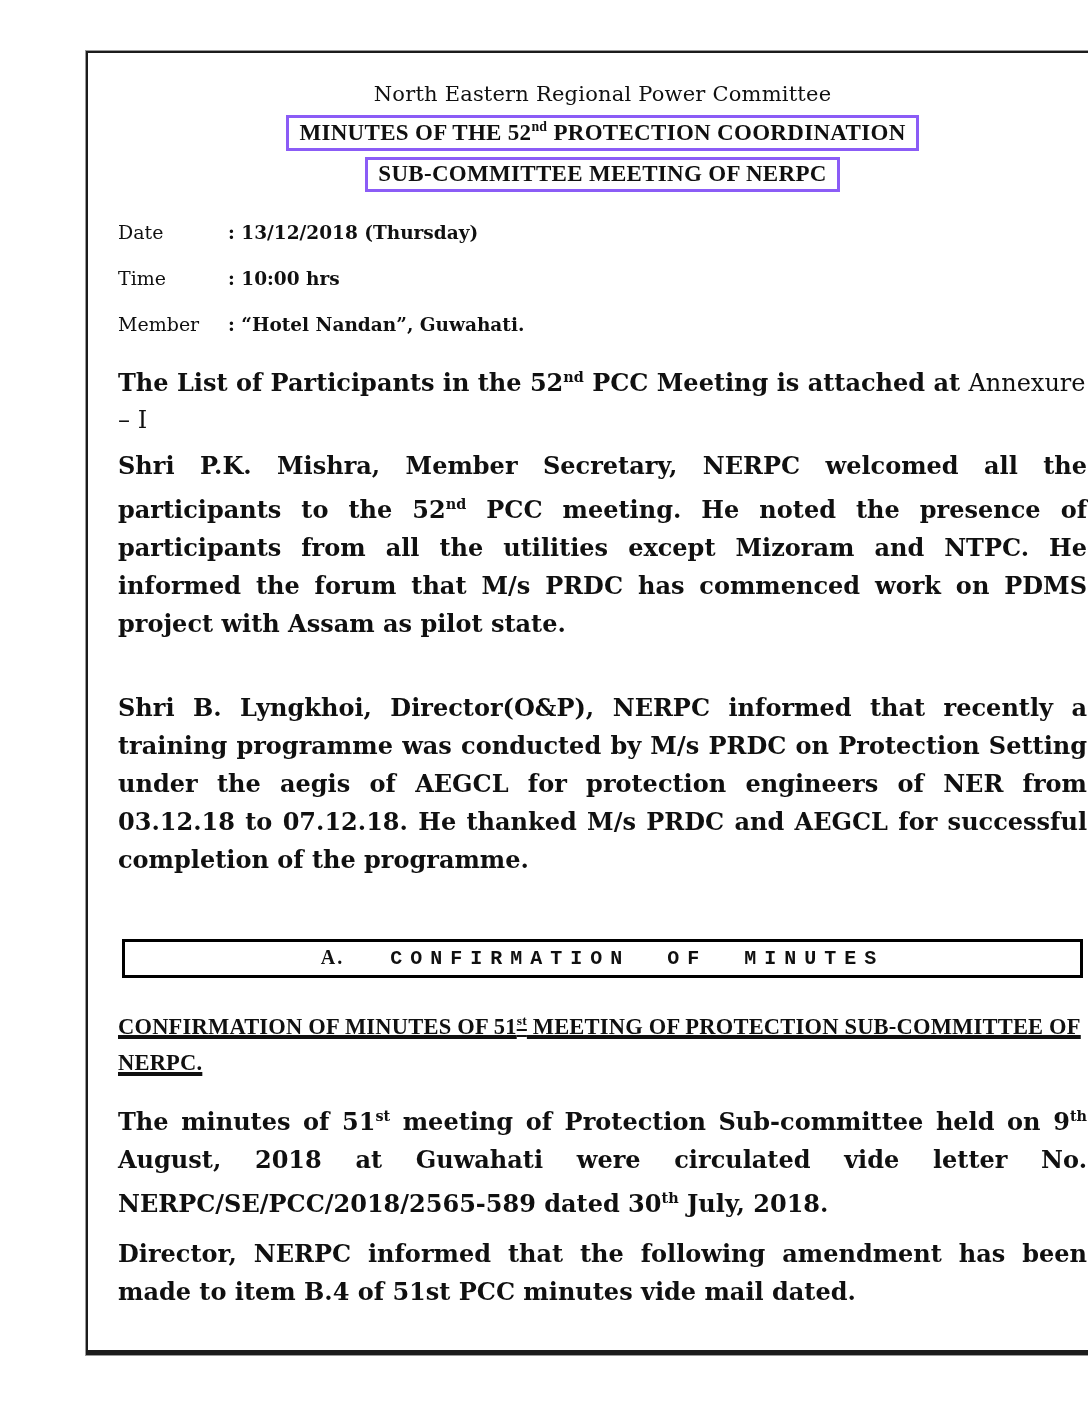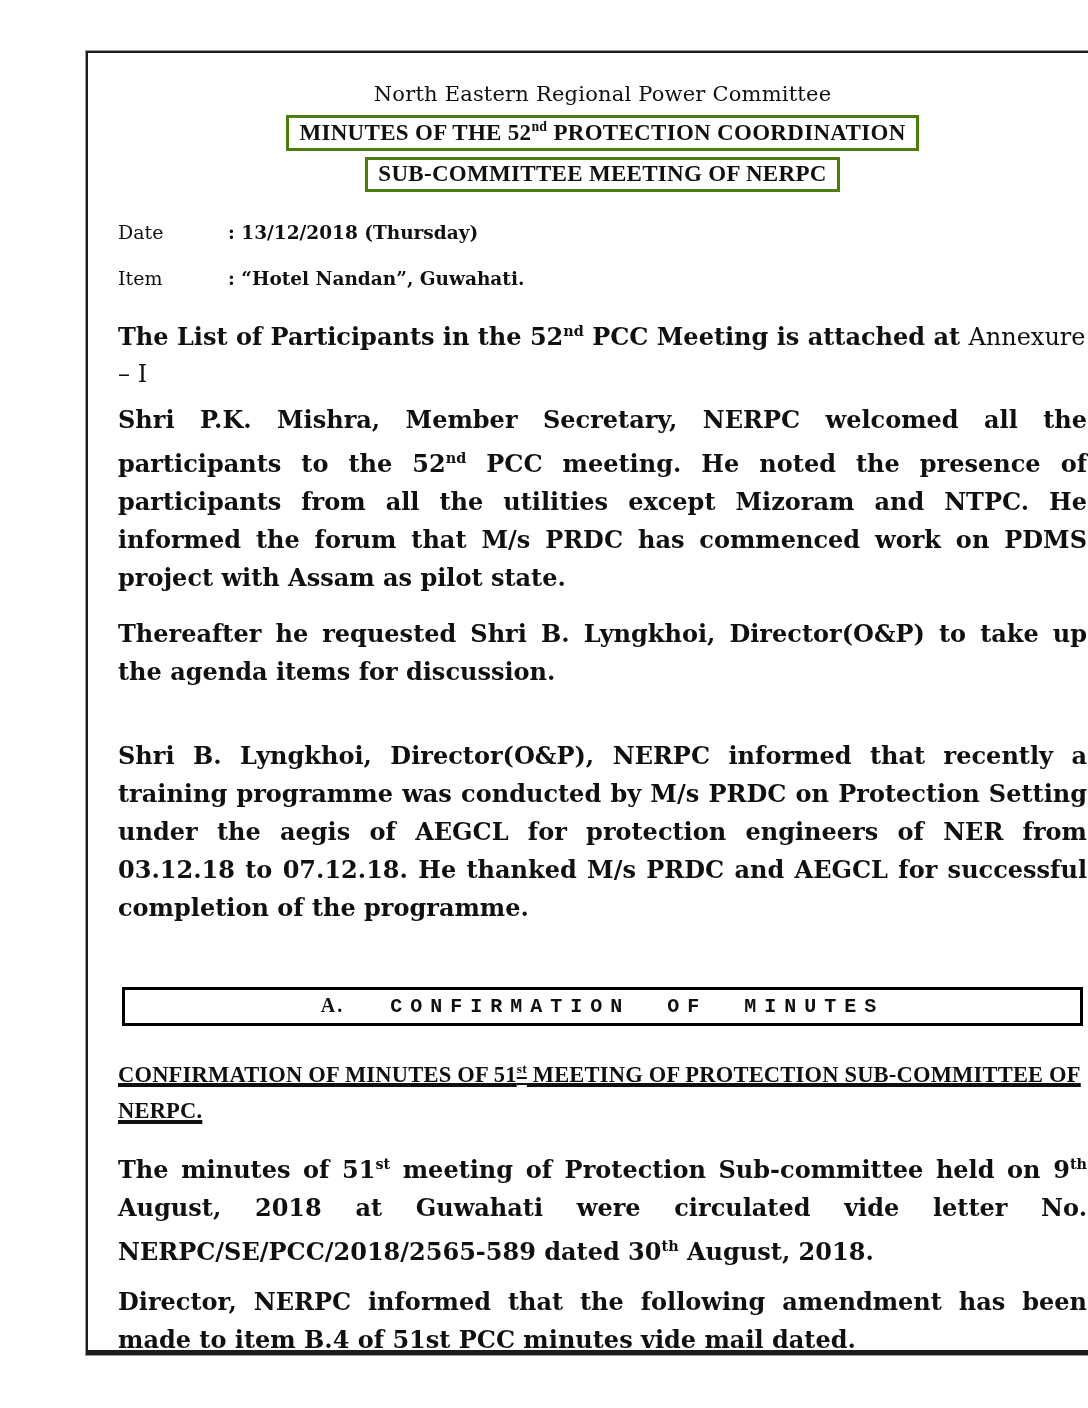--- a/index.html
+++ b/index.html
@@ -29,21 +29,21 @@
     font-family: "DejaVu Serif", serif;
     font-size: 21px;
     font-weight: 400;
     letter-spacing: 0.2px;
   }
   .boxed-wrap { text-align: center; }
   .boxed-wrap.first { margin-top: 9px; }
   .boxed-wrap.second { margin-top: 6px; }
   .boxed-title {
     display: inline-block;
-    border: 3px solid #4d7c0f;
+    border: 3px solid #8b5cf6;
     padding: 1px 10px 2px 10px;
     font-family: "Liberation Serif", serif;
     font-weight: 700;
     font-size: 23px;
     letter-spacing: 0.3px;
     background: #fff;
   }
   .boxed-title sup { font-size: 60%; }
   .meta { margin-top: 24px; }
   .meta-row { margin-bottom: 12px; line-height: 32px; }
@@ -111,39 +111,41 @@
 
     <div class="boxed-wrap second">
       <span class="boxed-title">SUB-COMMITTEE MEETING OF NERPC</span>
     </div>
 
     <div class="meta">
       <div class="meta-row">
         <span class="meta-label">Date</span><span class="meta-value">: 13/12/2018 (Thursday)</span>
       </div>
       <div class="meta-row">
-        <span class="meta-label">Item</span><span class="meta-value">: “Hotel Nandan”, Guwahati.</span>
+        <span class="meta-label">Time</span><span class="meta-value">: 10:00 hrs</span>
+      </div>
+      <div class="meta-row">
+        <span class="meta-label">Member</span><span class="meta-value">: “Hotel Nandan”, Guwahati.</span>
       </div>
     </div>
 
     <div class="para p-participants"><span class="rb">The List of Participants in the 52</span><sup class="run rb">nd</sup><span class="rb"> PCC Meeting is attached at </span><span>Annexure – I</span></div>
 
     <div class="para p-welcome"><span class="rb">Shri P.K. Mishra, Member Secretary, NERPC welcomed all the participants to the 52</span><sup class="run rb">nd</sup><span class="rb"> PCC meeting. He noted the presence of participants from all the utilities except Mizoram and NTPC. He informed the forum that M/s PRDC has commenced work on PDMS project with Assam as pilot state.</span></div>
 
-    <div class="para p-thereafter"><span class="rb">Thereafter he requested Shri B. Lyngkhoi, Director(O&amp;P) to take up the agenda items for discussion.</span></div>
 
     <div class="para p-training"><span class="rb">Shri B. Lyngkhoi, Director(O&amp;P), NERPC informed that recently a training programme was conducted by M/s PRDC on Protection Setting under the aegis of AEGCL for protection engineers of NER from 03.12.18 to 07.12.18. He thanked M/s PRDC and AEGCL for successful completion of the programme.</span></div>
 
     <div class="section-box">
       <span class="section-num">A.</span><span class="section-title">CONFIRMATION OF MINUTES</span>
     </div>
 
     <div class="sub-heading"><span class="ru">CONFIRMATION OF MINUTES OF 51</span><sup class="run ru">st</sup><span class="ru"> MEETING OF PROTECTION SUB-COMMITTEE OF NERPC.</span></div>
 
-    <div class="para p-circulated"><span class="rb">The minutes of 51</span><sup class="run rb">st</sup><span class="rb"> meeting of Protection Sub-committee held on 9</span><sup class="run rb">th</sup><span class="rb"> August, 2018 at Guwahati were circulated vide letter No. NERPC/SE/PCC/2018/2565-589 dated 30</span><sup class="run rb">th</sup><span class="rb"> August, 2018.</span></div>
+    <div class="para p-circulated"><span class="rb">The minutes of 51</span><sup class="run rb">st</sup><span class="rb"> meeting of Protection Sub-committee held on 9</span><sup class="run rb">th</sup><span class="rb"> August, 2018 at Guwahati were circulated vide letter No. NERPC/SE/PCC/2018/2565-589 dated 30</span><sup class="run rb">th</sup><span class="rb"> July, 2018.</span></div>
 
     <div class="para p-director"><span class="rb">Director, NERPC informed that the following amendment has been made to item B.4 of 51st PCC minutes vide mail dated.</span></div>
 
 
     <div class="para p-amended"></div>
 
   </div>
 </div>
 
 </body></html>

